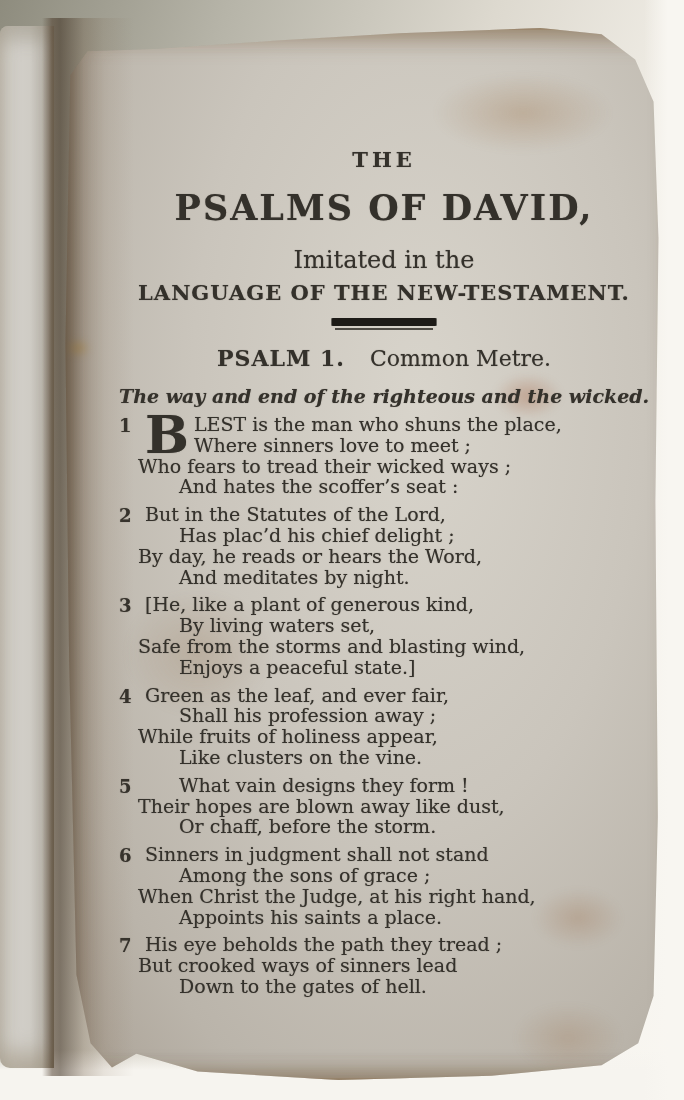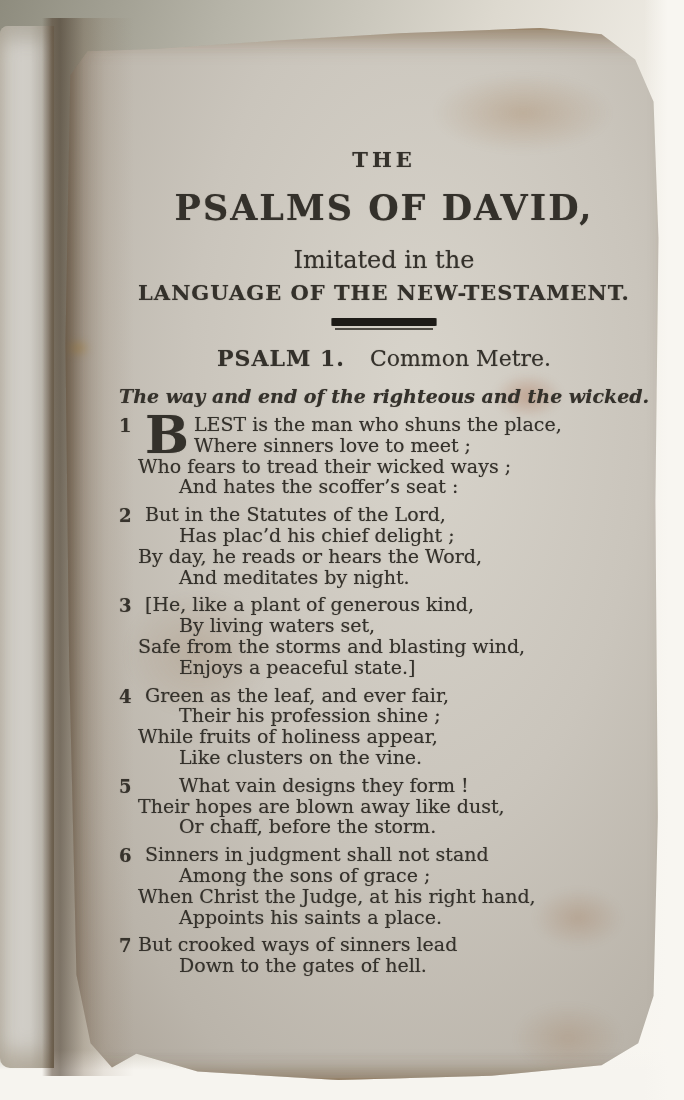--- a/index.html
+++ b/index.html
@@ -125,21 +125,21 @@
           <span class="vnum">3</span>
           <div class="vline l1">[He, like a plant of generous kind,</div>
           <div class="vline l2">By living waters set,</div>
           <div class="vline l3">Safe from the storms and blasting wind,</div>
           <div class="vline l4">Enjoys a peaceful state.]</div>
         </div>
 
         <div class="verse">
           <span class="vnum">4</span>
           <div class="vline l1">Green as the leaf, and ever fair,</div>
-          <div class="vline l2">Their his profession shine ;</div>
+          <div class="vline l2">Shall his profession away ;</div>
           <div class="vline l3">While fruits of holiness appear,</div>
           <div class="vline l4">Like clusters on the vine.</div>
         </div>
 
         <div class="verse">
           <span class="vnum">5</span>
           <div class="vline l2">What vain designs they form !</div>
           <div class="vline l3">Their hopes are blown away like dust,</div>
           <div class="vline l4">Or chaff, before the storm.</div>
         </div>
@@ -147,20 +147,21 @@
         <div class="verse">
           <span class="vnum">6</span>
           <div class="vline l1">Sinners in judgment shall not stand</div>
           <div class="vline l2">Among the sons of grace ;</div>
           <div class="vline l3">When Christ the Judge, at his right hand,</div>
           <div class="vline l4">Appoints his saints a place.</div>
         </div>
 
         <div class="verse">
           <span class="vnum">7</span>
+          <div class="vline l1">His eye beholds the path they tread ;</div>
           <div class="vline l3">But crooked ways of sinners lead</div>
           <div class="vline l4">Down to the gates of hell.</div>
         </div>
 
       </div>
     </div>
   </div>
 
   <div class="gutter"></div>
 </div>

